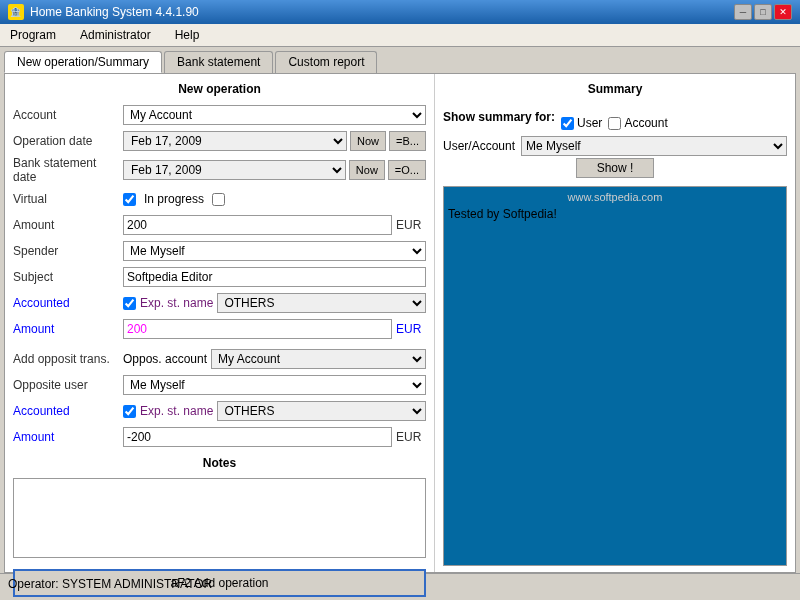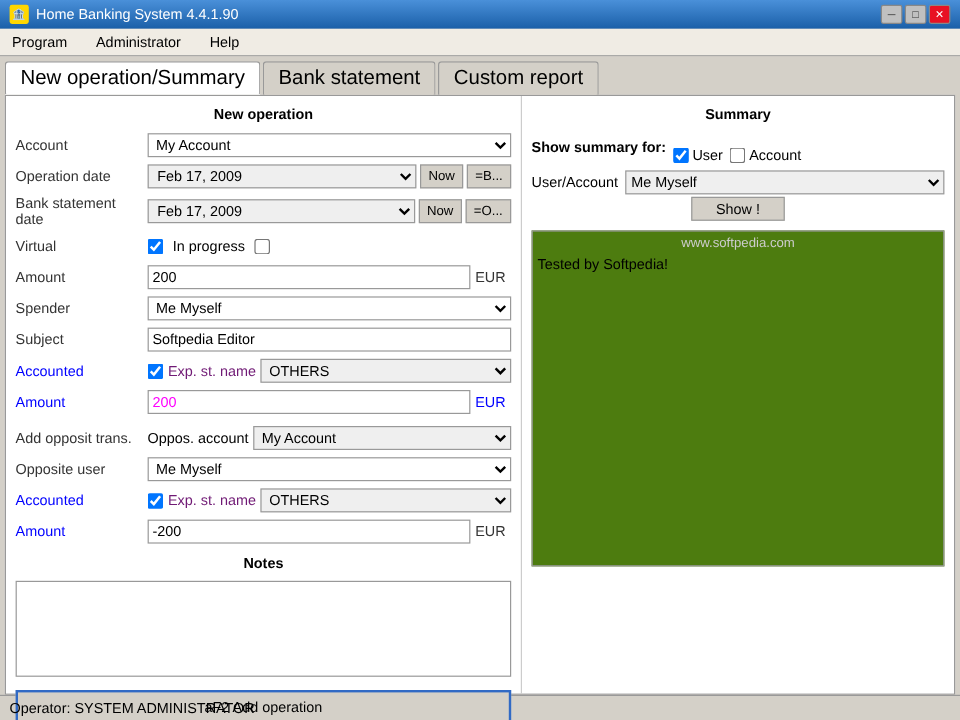--- a/index.html
+++ b/index.html
@@ -74,21 +74,21 @@
       padding: 4px 4px 0 4px;
       display: flex;
       gap: 2px;
     }
     .tab {
       padding: 3px 12px;
       background: #d4d0c8;
       border: 1px solid #999;
       border-bottom: none;
       cursor: pointer;
-      font-size: 17px;
+      font-size: 12px;
       border-radius: 3px 3px 0 0;
     }
     .tab.active {
       background: white;
       border-color: #999;
       border-bottom: 1px solid white;
       z-index: 1;
     }
     .main-area {
       background: white;
@@ -273,24 +273,24 @@
       display: block;
       margin: 0 auto 8px auto;
       padding: 2px 20px;
       background: #d4d0c8;
       border: 1px solid #999;
       cursor: pointer;
       font-size: 12px;
     }
     .summary-text-area {
       border: 1px solid #999;
-      height: 280px;
+      height: 380px;
       padding: 4px;
       font-size: 12px;
-      background: #4d7c0f;
+      background: #0369a1;
     }
     .watermark {
       text-align: center;
       color: #ccc;
       font-size: 11px;
       margin-bottom: 4px;
     }
     .opp-inline {
       display: flex;
       align-items: center;

